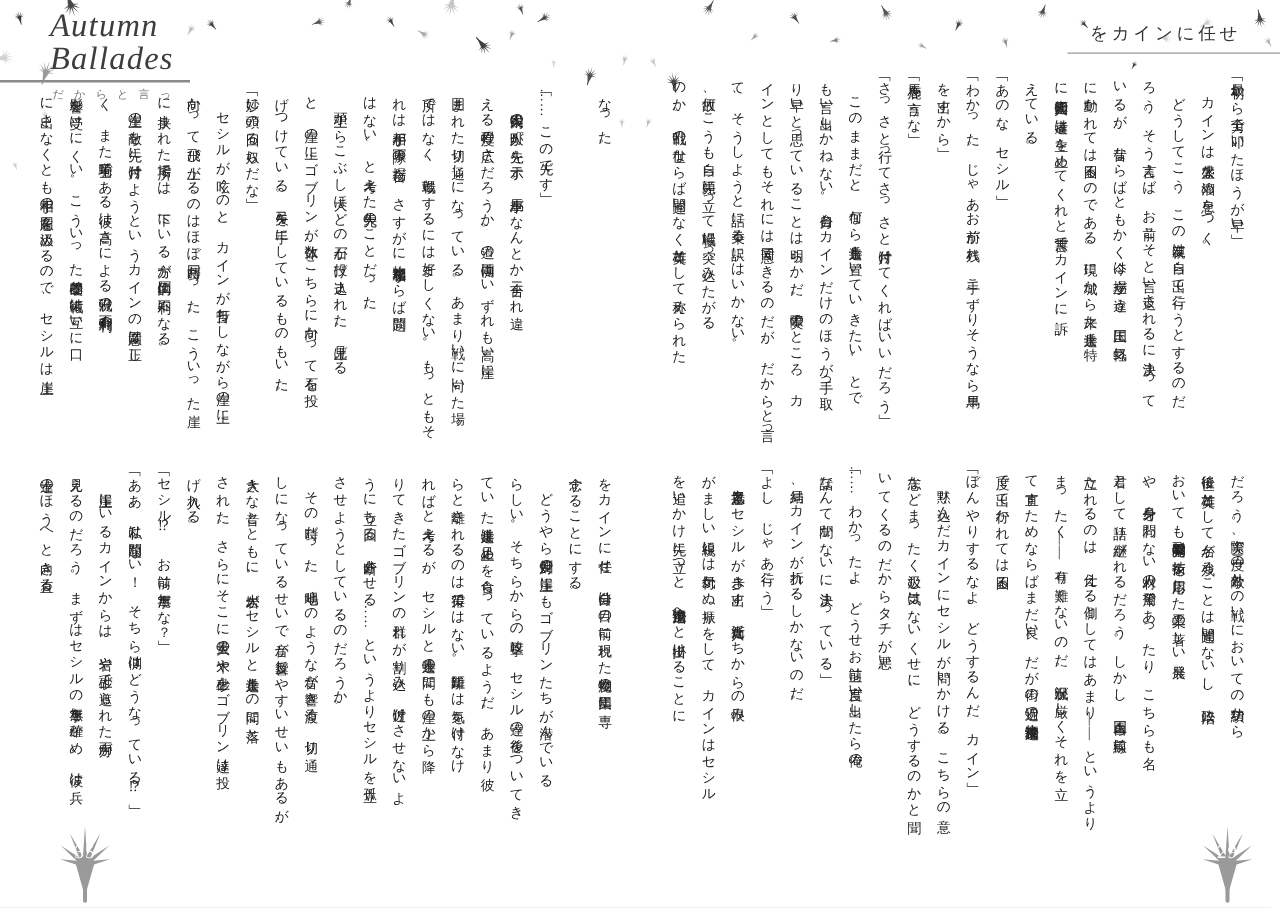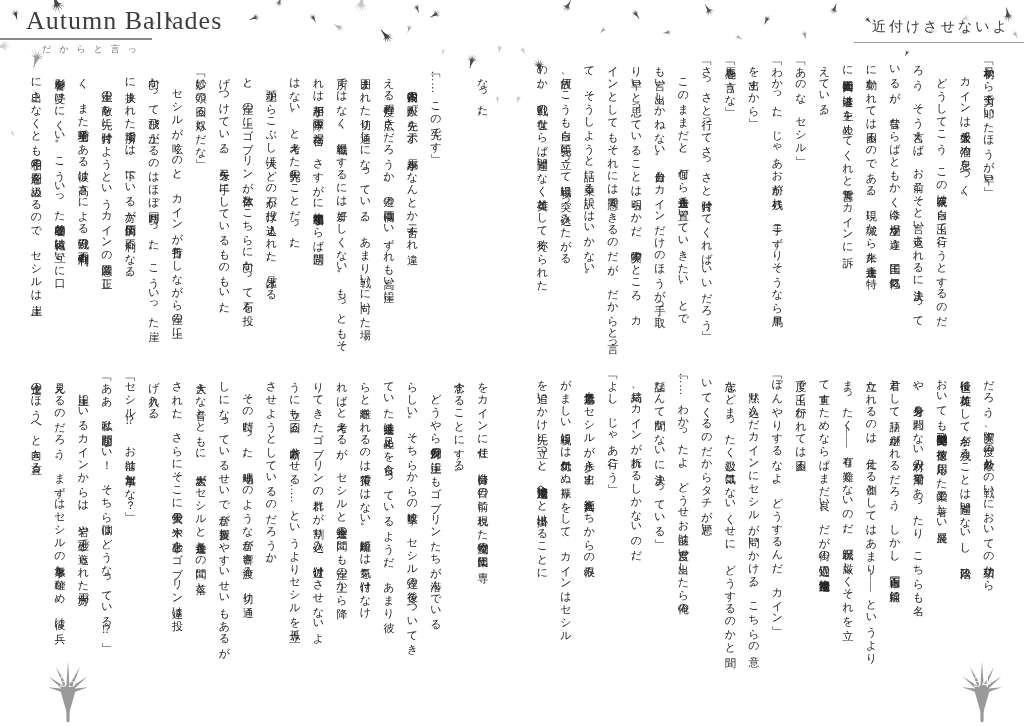--- a/index.html
+++ b/index.html
@@ -1,20 +1,20 @@
 <!DOCTYPE html>
 <html><head>
 <meta charset="utf-8">
 <style>
   html,body{margin:0;padding:0;background:#e8e8e8;}
   .spread{position:relative;width:1024px;height:726px;background:#ffffff;overflow:hidden;
           font-family:"Liberation Serif","DejaVu Serif",serif;}
   
   .hdr-left{position:absolute;left:0;top:8px;width:230px;}
-  .hdr-left .script{display:block;margin-left:26px;font-size:26px;color:#3d3d3d;
+  .hdr-left .script{display:block;margin-left:40px;font-style:italic;font-size:26px;color:#3d3d3d;
         letter-spacing:1px;line-height:1;}
   .hdr-left .rule{display:block;width:152px;height:2px;background:#8a8a8a;margin-top:4px;}
   .hdr-left .kana{display:block;margin-left:42px;margin-top:3px;font-size:9px;color:#777;
         letter-spacing:8px;}
   .hdr-right{position:absolute;right:0;top:18px;width:170px;}
   .hdr-right .chapter{display:block;font-size:14px;color:#333;letter-spacing:3px;margin-left:18px;}
   .hdr-right .rule{display:block;width:100%;height:1px;background:#999;margin-top:6px;}
   
   .tblock{position:absolute;writing-mode:vertical-rl;text-orientation:mixed;
           color:#222;font-size:11px;letter-spacing:0.6px;white-space:nowrap;overflow:hidden;}
@@ -165,21 +165,21 @@
         </svg></div>
     </div>
 
   <div class="hdr-left">
     <span class="script">Autumn Ballades</span>
     <span class="rule"></span>
     <span class="kana">だからと言っ</span>
   </div>
 
   <div class="hdr-right">
-    <span class="chapter">近付けさせないよ</span>
+    <span class="chapter">をカインに任せ</span>
     <span class="rule"></span>
   </div>
 
   <div class="tblock" style="left:530px;top:58px;width:470px;height:308px">
       <div class="tcol">「最初から全力で叩いたほうが早い」</div>
       <div class="tcol">　カインは盛大な溜め息をつく。</div>
       <div class="tcol">　どうしてこう、この親友は自ら出て行こうとするのだ</div>
       <div class="tcol">ろう。そう言えば、お前こそと言い返されるに決まって</div>
       <div class="tcol">いるが、昔ならばともかく今は立場が違う。国王に気軽</div>
       <div class="tcol">に動かれては困るのである。現に城から来た兵士達、特</div>
@@ -269,16 +269,16 @@
   <div class="pageleaf" style="left:28px;top:648px">
     <svg viewBox="0 0 100 110" width="80" height="80">
       <use href="#mapleleaf" fill="#9a9a9a"></use>
     </svg>
     <span class="num">35</span>
   </div>
   <div class="pageleaf" style="left:942px;top:648px">
     <svg viewBox="0 0 100 110" width="80" height="80">
       <use href="#mapleleaf" fill="#9a9a9a"></use>
     </svg>
-    <span class="num">34</span>
+    <span class="num">29</span>
   </div>
 
 </div>
 
 </body></html>

